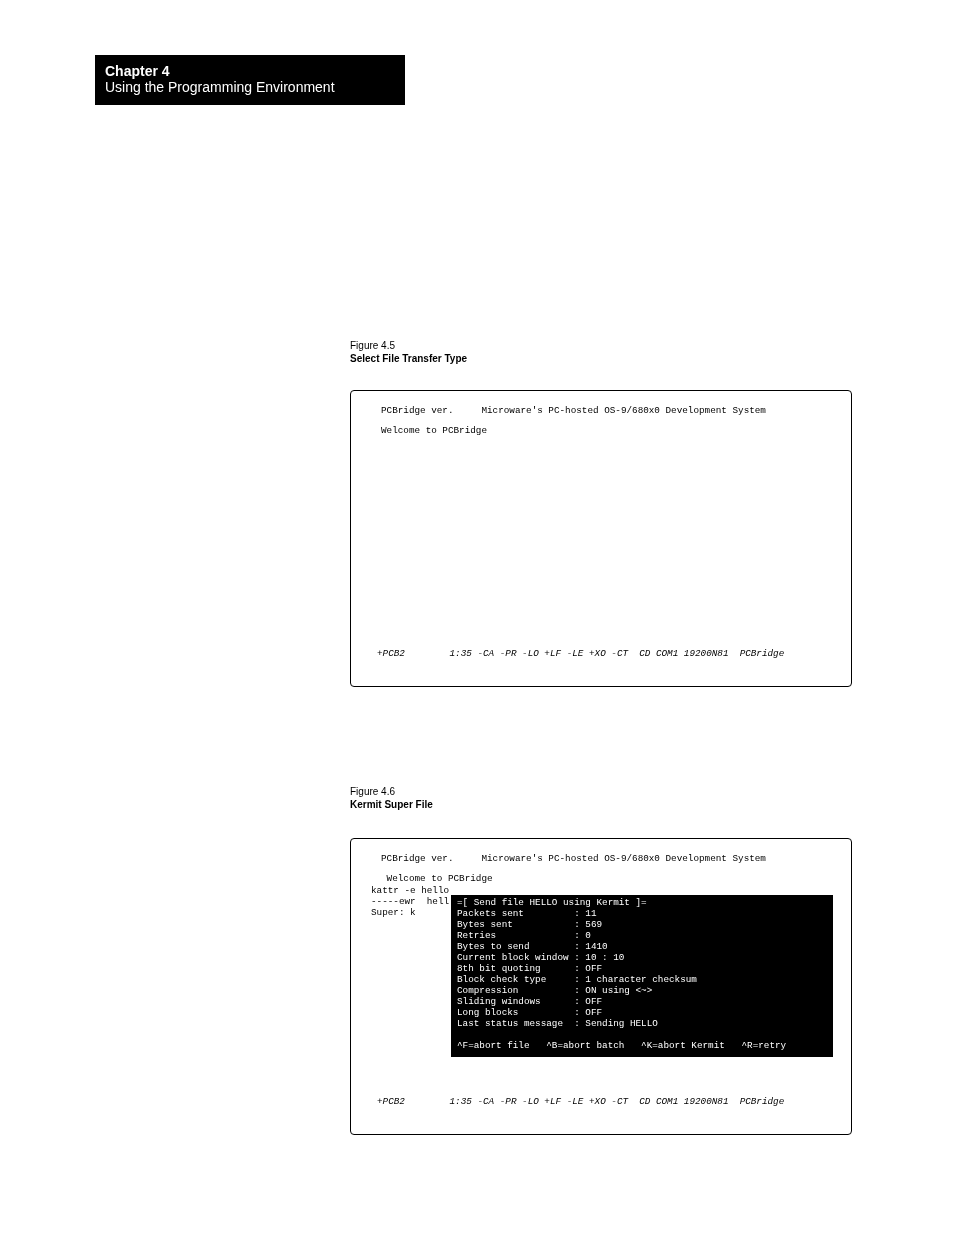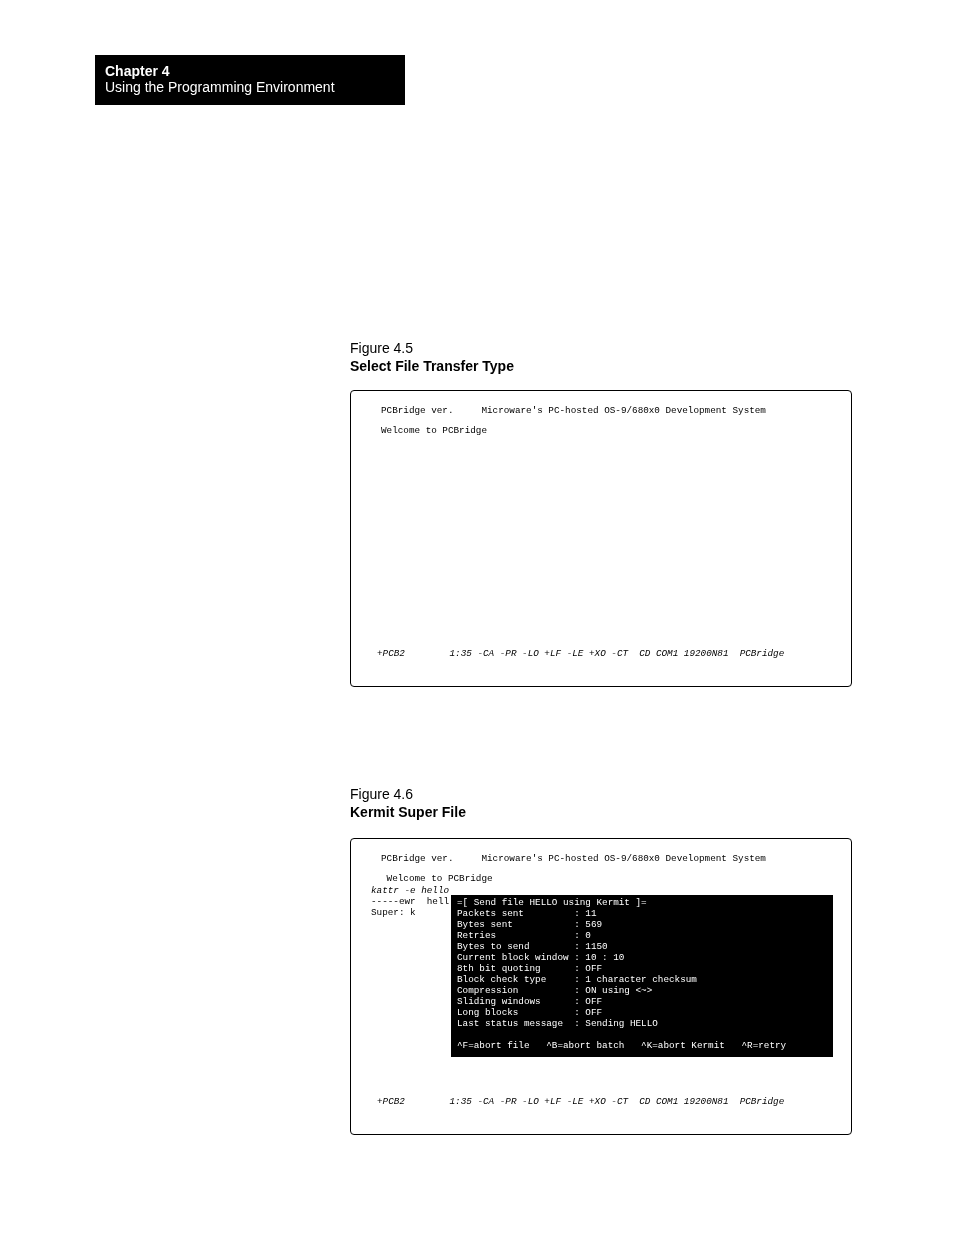--- a/index.html
+++ b/index.html
@@ -24,21 +24,21 @@
     font-weight: bold;
     font-size: 14px;
     margin-bottom: 0;
   }
   .chapter-sub {
     font-size: 14px;
   }
   .fig-label {
     position: absolute;
     left: 350px;
-    font-size: 14px;
+    font-size: 10px;
   }
   .fig-label .num {
     display: block;
     margin-bottom: 2px;
   }
   .fig-label .caption {
     font-weight: bold;
   }
   .fig45-label { top: 340px; }
   .fig46-label { top: 786px; }
@@ -90,21 +90,20 @@
     border: 1px solid #fff;
     outline: 1px solid #000;
   }
   .black-menu pre { color: #fff; }
 
   
   .kattr-line {
     position: absolute;
     top: 46px;
     left: 20px;
-    font-style: italic;
   }
   .ewr-line {
     position: absolute;
     top: 57px;
     left: 20px;
   }
   .super-line {
     position: absolute;
     top: 68px;
     left: 20px;
@@ -153,21 +152,21 @@
   <pre class="welcome-line"> Welcome to PCBridge</pre>
   <pre class="kattr-line">kattr -e hello</pre>
   <pre class="ewr-line">-----ewr  hell</pre>
   <pre class="super-line">Super: k</pre>
 
   <div class="black-panel">
     <pre class="panel-title">=[ Send file HELLO using Kermit ]=</pre>
     <pre>Packets sent         : 11</pre>
     <pre>Bytes sent           : 569</pre>
     <pre>Retries              : 0</pre>
-    <pre>Bytes to send        : 1150</pre>
+    <pre>Bytes to send        : 1410</pre>
     <pre>Current block window : 10 : 10</pre>
     <pre>8th bit quoting      : OFF</pre>
     <pre>Block check type     : 1 character checksum</pre>
     <pre>Compression          : ON using &lt;~&gt;</pre>
     <pre>Sliding windows      : OFF</pre>
     <pre>Long blocks          : OFF</pre>
     <pre>Last status message  : Sending HELLO</pre>
     <pre> </pre>
     <pre>^F=abort file   ^B=abort batch   ^K=abort Kermit   ^R=retry</pre>
   </div>

